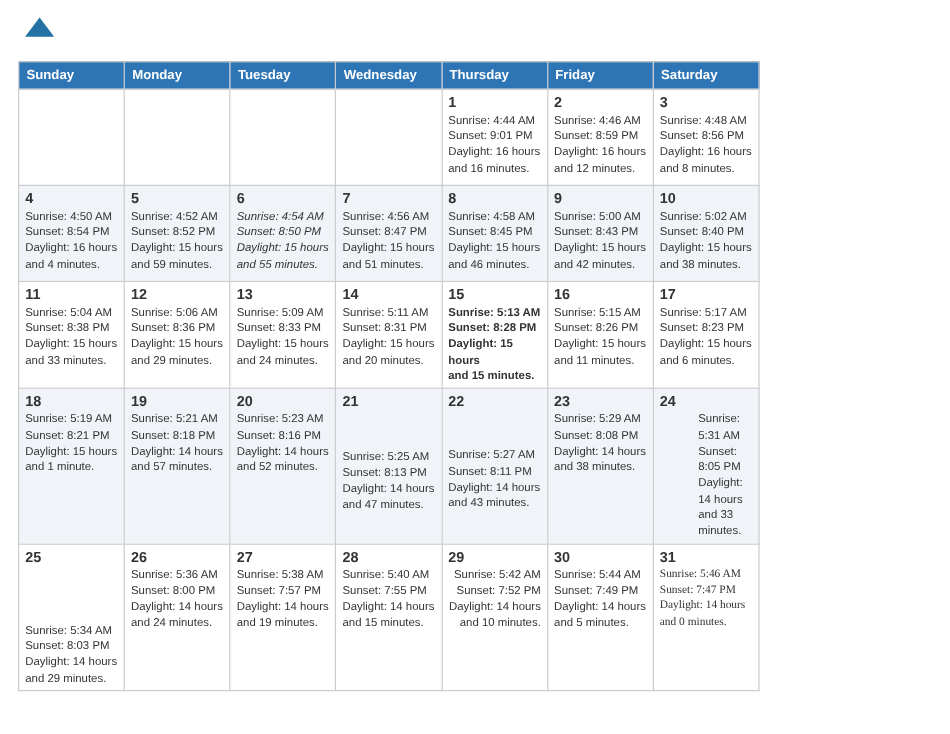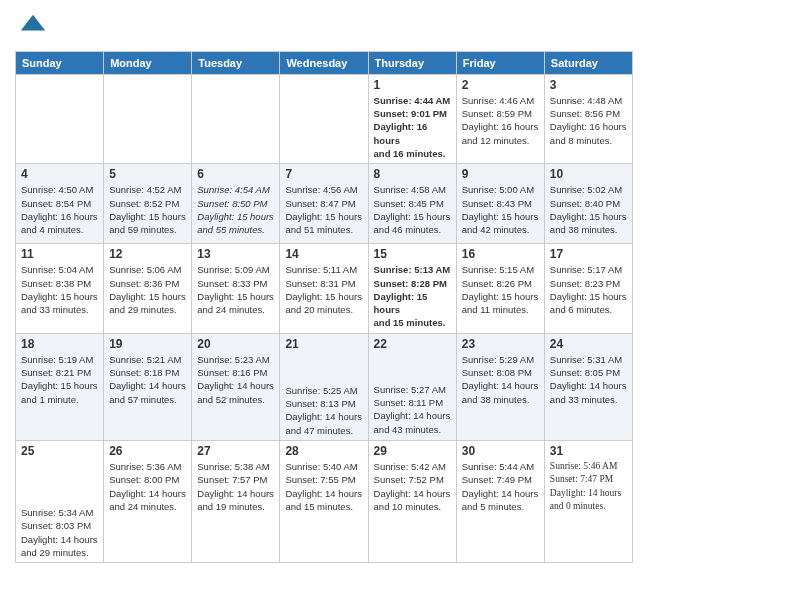--- a/index.html
+++ b/index.html
@@ -127,21 +127,21 @@
         </tr>
     </thead>
     <tbody id="calendar-body">
     <tr>
           <td class="empty-cell"></td>
           <td class="empty-cell"></td>
           <td class="empty-cell"></td>
           <td class="empty-cell"></td>
           <td>
             <span class="day-number">1</span>
-            <div class="day-info" style="white-space: pre-line; font-weight: bold;">Sunrise: 4:44 AM
+            <div class="day-info" style="white-space: pre-line;">Sunrise: 4:44 AM
 Sunset: 9:01 PM
 Daylight: 16 hours
 and 16 minutes.</div>
           </td>
           <td>
             <span class="day-number">2</span>
             <div class="day-info" style="white-space: pre-line;">Sunrise: 4:46 AM
 Sunset: 8:59 PM
 Daylight: 16 hours
 and 12 minutes.</div>
@@ -294,21 +294,21 @@
           </td>
           <td>
             <span class="day-number">23</span>
             <div class="day-info" style="white-space: pre-line;">Sunrise: 5:29 AM
 Sunset: 8:08 PM
 Daylight: 14 hours
 and 38 minutes.</div>
           </td>
           <td>
             <span class="day-number">24</span>
-            <div class="day-info" style="white-space: pre-line;">Sunrise: 5:31 AM
+            <div class="day-info" style="white-space: pre-line; margin-left: 32px;">Sunrise: 5:31 AM
 Sunset: 8:05 PM
 Daylight: 14 hours
 and 33 minutes.</div>
           </td>
         </tr>
         <tr>
           <td>
             <span class="day-number">25</span>
             <div class="day-info" style="white-space: pre-line; margin-top: 48px;">Sunrise: 5:34 AM
 Sunset: 8:03 PM
@@ -331,21 +331,21 @@
           </td>
           <td>
             <span class="day-number">28</span>
             <div class="day-info" style="white-space: pre-line;">Sunrise: 5:40 AM
 Sunset: 7:55 PM
 Daylight: 14 hours
 and 15 minutes.</div>
           </td>
           <td>
             <span class="day-number">29</span>
-            <div class="day-info" style="white-space: pre-line;">Sunrise: 5:42 AM
+            <div class="day-info" style="white-space: pre-line; text-align: right;">Sunrise: 5:42 AM
 Sunset: 7:52 PM
 Daylight: 14 hours
 and 10 minutes.</div>
           </td>
           <td>
             <span class="day-number">30</span>
             <div class="day-info" style="white-space: pre-line;">Sunrise: 5:44 AM
 Sunset: 7:49 PM
 Daylight: 14 hours
 and 5 minutes.</div>

